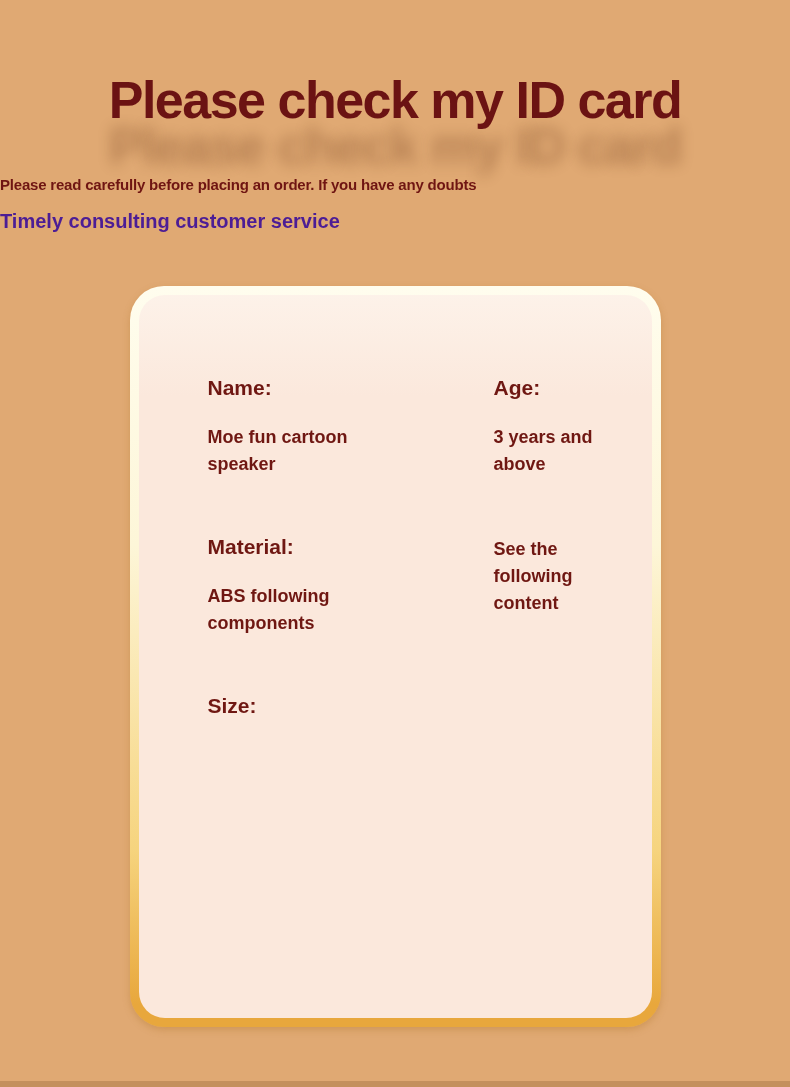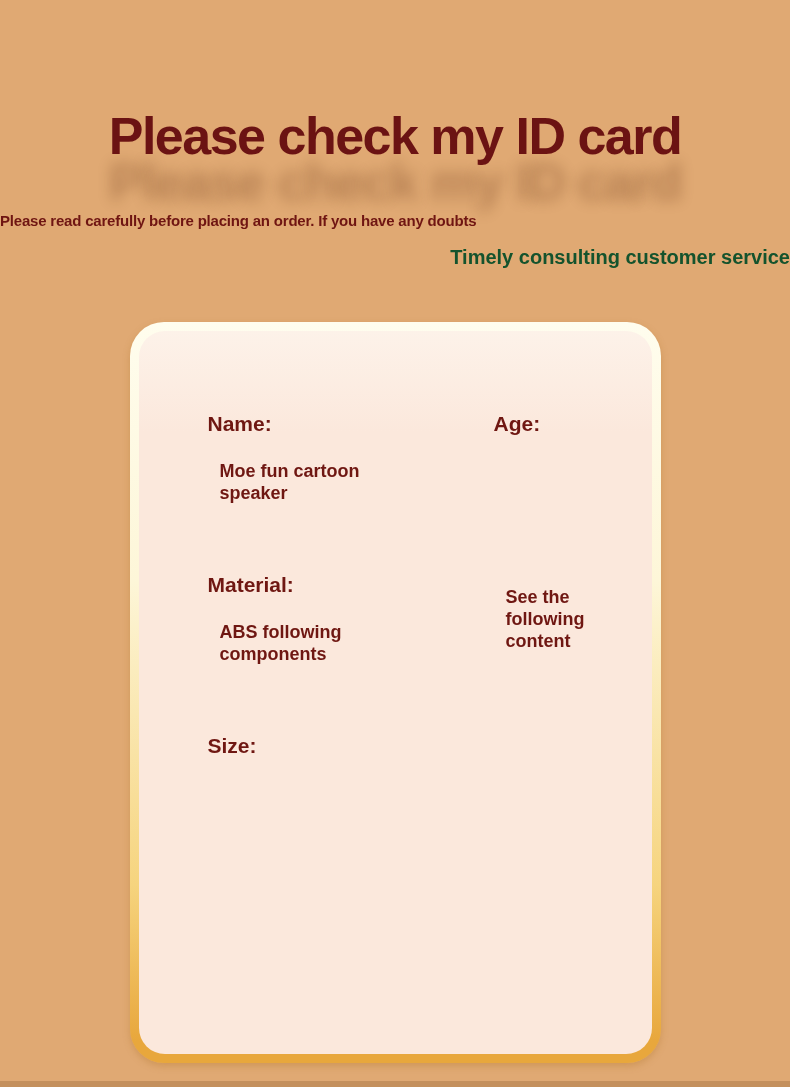--- a/index.html
+++ b/index.html
@@ -5,45 +5,45 @@
   html,body { margin:0; padding:0; }
   .page {
     position:relative;
     width:790px; height:1087px;
     background:#e0a973;
     overflow:hidden;
     font-family:"Liberation Sans", sans-serif;
   }
   .title {
     margin:0;
-    padding-top:110px;
+    padding-top:74px;
     text-align:center;
     font-size:52px;
     line-height:1;
     font-weight:bold;
     letter-spacing:-1.5px;
     color:#6b1313;
     text-shadow:0 46px 14px rgba(99,50,18,0.33);
   }
   .sub1 {
     margin:51px 0 0;
     text-align:left;
     font-size:15px;
     line-height:1;
     font-weight:bold;
     color:#6f1512;
     letter-spacing:-0.2px;
   }
   .sub2 {
     margin:19px 0 0;
-    text-align:right;
+    text-align:left;
     font-size:20px;
     line-height:1;
     font-weight:bold;
-    color:#14532d;
+    color:#4c1d95;
   }
   .card {
     width:531px; height:741px;
     margin:55px auto 0;
     box-sizing:border-box;
     padding:9px;
     border-radius:34px;
     background:linear-gradient(180deg,#fffdee 0%,#fdf6d8 35%,#f6d47e 76%,#e8a73c 97%);
     box-shadow:0 3px 7px rgba(176,118,44,0.35);
   }
@@ -60,23 +60,23 @@
   .row-material { margin-top:58px; }
   .row-style { margin-top:58px; }
   .row-functions { margin-top:64px; }
   .field-label {
     margin:0 0 26px;
     font-size:21px;
     line-height:1;
     font-weight:bold;
   }
   .field-value {
-    margin:12px;
+    margin:0;
     font-size:18px;
-    line-height:22px;
+    line-height:27px;
     font-weight:bold;
   }
   .val-narrow   { max-width:170px; }
   .val-style    { max-width:370px; }
   .val-functions{ max-width:412px; }
   .bottom-strip {
     position:absolute;
     left:0; right:0; bottom:0;
     height:6px;
     background:rgba(125,80,35,0.28);
@@ -95,20 +95,21 @@
   <div class="card">
     <div class="card-inner">
 
       <div class="row">
         <div class="field">
           <p class="field-label">Name:</p>
           <p class="field-value val-narrow">Moe fun cartoon speaker</p>
         </div>
         <div class="field">
           <p class="field-label">Age:</p>
+          <p class="field-value val-narrow">3 years and above</p>
         </div>
       </div>
 
       <div class="row row-material">
         <div class="field">
           <p class="field-label">Material:</p>
           <p class="field-value val-narrow">ABS following components</p>
         </div>
         <div class="field">
           <p class="field-value val-narrow">See the following content</p>

